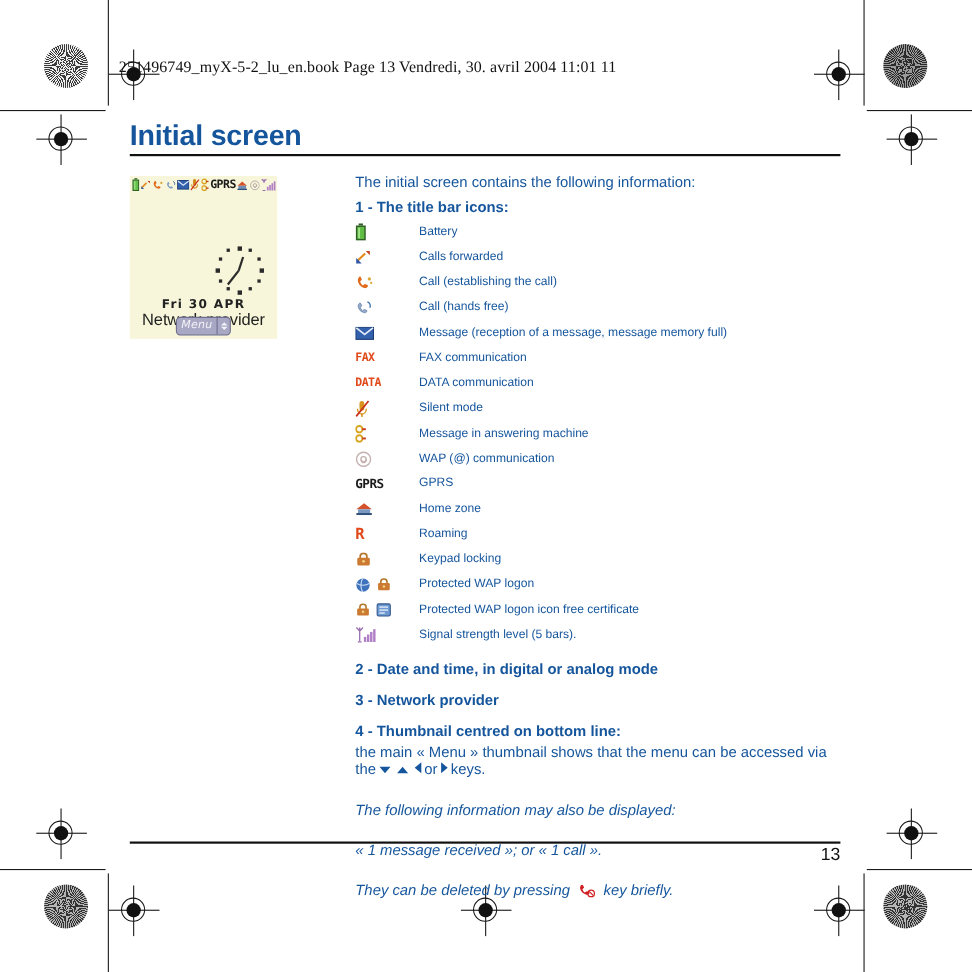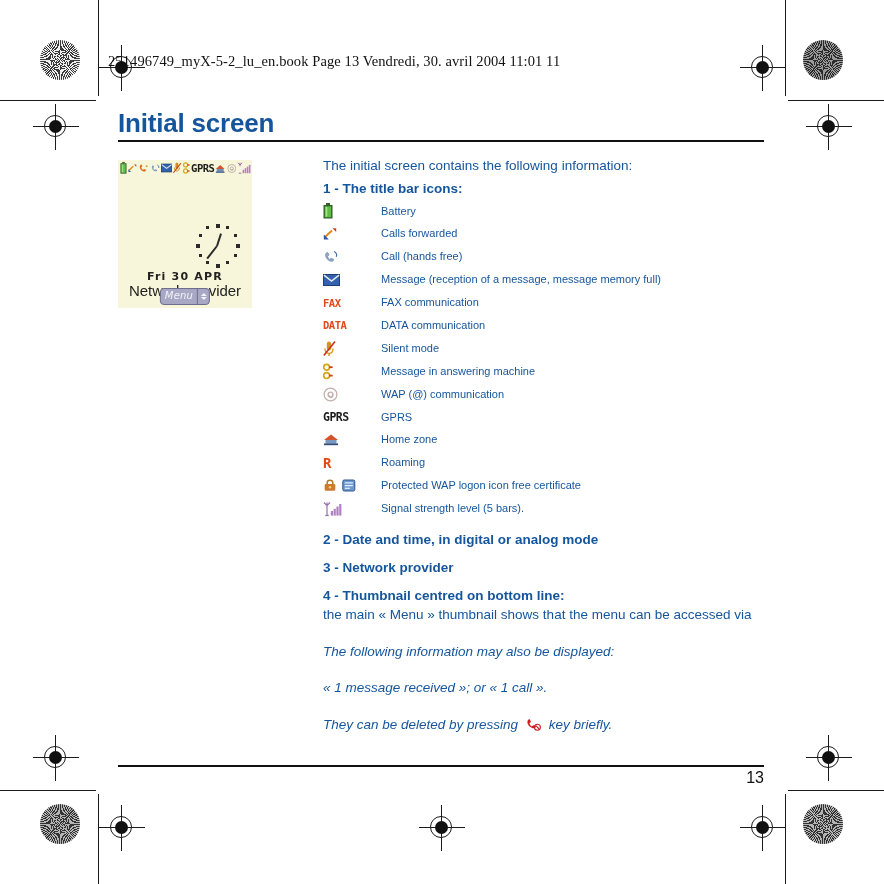--- a/index.html
+++ b/index.html
@@ -550,20 +550,32 @@
                   <svg width="15" height="15" viewBox="0 0 15 15">
                     <path d="M2 11 L9 4.5" stroke="#e08a20" stroke-width="2" fill="none"></path>
                     <path d="M0.8 8.5 L0.8 13.5 L5.8 13.5 Z" fill="#2f57a8"></path>
                     <path d="M9.5 2.2 L13.2 2.2 L13.2 6 Z" fill="#c8401c"></path>
                   </svg>
                 </span>
               </td>
               <td class="lbl">Calls forwarded</td>
             </tr>
 
+            <tr>
+              <td class="ic">
+                <span class="ic-wrap">
+                  <svg width="16" height="15" viewBox="0 0 16 15">
+                    <path d="M3 3.5 C1 6.5 3.6 11.5 8 12.8 C10.6 13.5 12 11.5 11.3 10.2 L8.6 9.2 L6.8 10.5 C5.5 9.5 4.7 8.2 4.4 6.9 L6 5.2 L4.9 2.8 C4.2 2 3.6 2.4 3 3.5 Z" fill="#e06a1a"></path>
+                    <circle cx="12.8" cy="4.6" r="1.5" fill="#d9a637"></circle>
+                    <circle cx="14.4" cy="8.2" r="1" fill="#d9a637"></circle>
+                  </svg>
+                </span>
+              </td>
+              <td class="lbl">Call (establishing the call)</td>
+            </tr>
 
             <tr>
               <td class="ic">
                 <span class="ic-wrap">
                   <svg width="16" height="15" viewBox="0 0 16 15">
                     <path d="M3 4.5 C1.6 7 3.8 11 7.6 12.2 C9.8 12.9 11 11.2 10.4 10.1 L8.2 9.3 L6.7 10.4 C5.5 9.6 4.9 8.4 4.6 7.3 L6 6 L5 3.9 C4.4 3.2 3.6 3.5 3 4.5 Z" fill="#93aac8" stroke="#5f7da6" stroke-width="0.6"></path>
                     <path d="M11 2.5 C13.3 3.3 14.2 5.6 13.2 7.8" stroke="#3c6dab" stroke-width="1.2" fill="none"></path>
                   </svg>
                 </span>
               </td>
@@ -665,21 +677,50 @@
 
             <tr>
               <td class="ic">
                 <span class="ic-wrap">
                   <span class="mono-pixel" style="color:#e0491a;font-size:14px;letter-spacing:0;">R</span>
                 </span>
               </td>
               <td class="lbl">Roaming</td>
             </tr>
 
-
+            <tr>
+              <td class="ic">
+                <span class="ic-wrap">
+                  <svg width="15" height="13" viewBox="0 0 15 13">
+                    <path d="M4.5 5.5 L4.5 3.6 C4.5 1.8 6 1 7.5 1 C9 1 10.5 1.8 10.5 3.6 L10.5 5.5" stroke="#b5762e" stroke-width="1.6" fill="none"></path>
+                    <rect x="1.8" y="5" width="11.4" height="7" rx="1.2" fill="#cc7a32"></rect>
+                    <circle cx="7.5" cy="8.3" r="1.3" fill="#f0d080"></circle>
+                  </svg>
+                </span>
+              </td>
+              <td class="lbl">Keypad locking</td>
+            </tr>
+
+            <tr>
+              <td class="ic">
+                <span class="ic-wrap">
+                  <svg width="14" height="14" viewBox="0 0 14 14">
+                    <circle cx="7" cy="7" r="6" fill="#3e72bc"></circle>
+                    <path d="M7 1 C4.6 3 4.6 11 7 13" stroke="#cfe0f5" stroke-width="1" fill="none"></path>
+                    <path d="M1.3 5.4 C4 7.6 10 7.6 12.7 5.4" stroke="#cfe0f5" stroke-width="1" fill="none"></path>
+                  </svg>
+                  <svg width="14" height="13" viewBox="0 0 15 13">
+                    <path d="M4.5 5.5 L4.5 3.6 C4.5 1.8 6 1 7.5 1 C9 1 10.5 1.8 10.5 3.6 L10.5 5.5" stroke="#b5762e" stroke-width="1.6" fill="none"></path>
+                    <rect x="1.8" y="5" width="11.4" height="7" rx="1.2" fill="#cc7a32"></rect>
+                    <circle cx="7.5" cy="8.3" r="1.3" fill="#f0d080"></circle>
+                  </svg>
+                </span>
+              </td>
+              <td class="lbl">Protected WAP logon</td>
+            </tr>
 
             <tr>
               <td class="ic">
                 <span class="ic-wrap">
                   <svg width="14" height="13" viewBox="0 0 15 13">
                     <path d="M4.5 5.5 L4.5 3.6 C4.5 1.8 6 1 7.5 1 C9 1 10.5 1.8 10.5 3.6 L10.5 5.5" stroke="#b5762e" stroke-width="1.6" fill="none"></path>
                     <rect x="1.8" y="5" width="11.4" height="7" rx="1.2" fill="#cc7a32"></rect>
                     <circle cx="7.5" cy="8.3" r="1.3" fill="#f0d080"></circle>
                   </svg>
                   <svg width="14" height="13" viewBox="0 0 14 13">
@@ -709,20 +750,23 @@
               <td class="lbl">Signal strength level (5 bars).</td>
             </tr>
           </tbody>
         </table>
 
         <div class="sec-head spaced">2 - Date and time, in digital or analog mode</div>
         <div class="sec-head spaced">3 - Network provider</div>
         <div class="sec-head spaced">4 - Thumbnail centred on bottom line:</div>
 
         <div class="para">the main « Menu » thumbnail shows that the menu can be accessed via</div>
+        <div class="para">
+          <span>the</span><span class="arrow-glyph down"></span><span class="arrow-glyph up"></span><span class="arrow-glyph left"></span><span>or</span><span class="arrow-glyph right"></span><span>keys.</span>
+        </div>
         <div class="para italic">The following information may also be displayed:</div>
         <div class="para italic">« 1 message received »; or « 1 call ».</div>
         <div class="para italic">
           <span>They can be deleted by pressing</span>
           <svg class="inline-ico" width="17" height="15" viewBox="0 0 17 15">
             <path d="M3 3 C1.2 5.5 3.6 10 7.6 11.2 C10 11.9 11.4 10.2 10.8 9.1 L8.4 8.2 L6.7 9.4 C5.5 8.6 4.8 7.5 4.5 6.3 L6 4.9 L5 2.7 C4.4 2 3.6 2.1 3 3 Z" fill="#cf1f22"></path>
             <circle cx="12.4" cy="10.2" r="3" fill="none" stroke="#cf1f22" stroke-width="1.1"></circle>
             <path d="M10.6 8.4 L14.2 12" stroke="#cf1f22" stroke-width="1.1"></path>
           </svg>
           <span>key briefly.</span>

